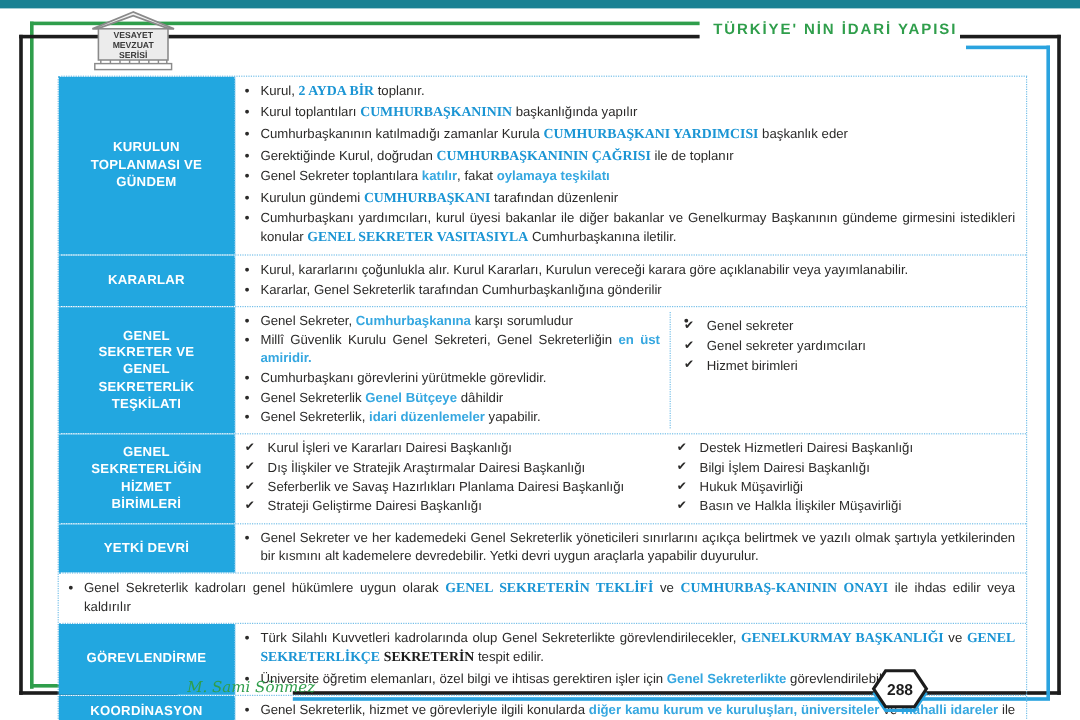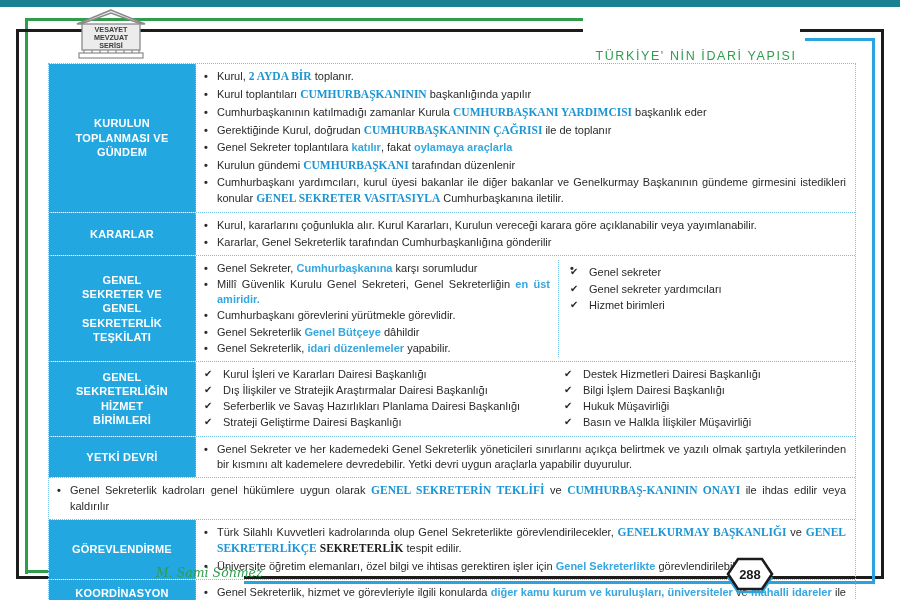--- a/index.html
+++ b/index.html
@@ -20,21 +20,21 @@
 
   
   .topbar{position:absolute;left:0;top:0;width:900px;height:7px;background:var(--topbar);}
   .line{position:absolute;}
   .lg{background:var(--green);}
   .lk{background:var(--frame-black);}
   .lb{background:var(--frame-blue);}
 
   .logo{position:absolute;left:73px;top:9px;width:76px;height:52px;}
   .page-title{position:absolute;left:586px;top:17px;width:220px;text-align:center;
-    color:var(--green);font-size:12.5px;letter-spacing:1.6px;font-weight:400;white-space:nowrap;margin-top:32px;}
+    color:var(--green);font-size:12.5px;letter-spacing:1.6px;font-weight:700;white-space:nowrap;}
   .author{position:absolute;left:156px;top:565px;width:100px;text-align:center;
     color:var(--green);font-family:"DejaVu Serif",serif;font-style:italic;font-size:12.5px;white-space:nowrap;}
   .badge{position:absolute;left:725px;top:556px;width:50px;height:40px;}
 
   
   #mgk-table{position:absolute;left:48px;top:63px;width:808px;
     border:1.5px dotted var(--dot);box-sizing:border-box;font-size:11px;line-height:1.38;}
   .row{display:flex;align-items:stretch;box-sizing:border-box;}
   .row + .row{border-top:1.5px dotted var(--dot);}
   .row-0{min-height:131px}.row-1{min-height:33px}.row-2{min-height:99px}.row-3{min-height:67px}
@@ -99,21 +99,21 @@
   <div class="page-title">TÜRKİYE' NİN İDARİ YAPISI</div>
 
   <div id="mgk-table">
       <div class="row row-0">
         <div class="hcell">KURULUN TOPLANMASI VE GÜNDEM</div>
         <div class="ccell">
           <div class="bullet"><span class="marker">•</span><span><span>Kurul, </span><span class="em-sb">2 AYDA BİR</span><span> toplanır.</span></span></div>
           <div class="bullet"><span class="marker">•</span><span><span>Kurul toplantıları </span><span class="em-sb">CUMHURBAŞKANININ</span><span> başkanlığında yapılır</span></span></div>
           <div class="bullet"><span class="marker">•</span><span><span>Cumhurbaşkanının katılmadığı zamanlar Kurula </span><span class="em-sb">CUMHURBAŞKANI YARDIMCISI</span><span> başkanlık eder</span></span></div>
           <div class="bullet"><span class="marker">•</span><span><span>Gerektiğinde Kurul, doğrudan </span><span class="em-sb">CUMHURBAŞKANININ ÇAĞRISI</span><span> ile de toplanır</span></span></div>
-          <div class="bullet"><span class="marker">•</span><span><span>Genel Sekreter toplantılara </span><span class="em-b">katılır</span><span>, fakat </span><span class="em-b">oylamaya araçlarla</span></span></div>
+          <div class="bullet"><span class="marker">•</span><span><span>Genel Sekreter toplantılara </span><span class="em-b">katılır</span><span>, fakat </span><span class="em-b">oylamaya teşkilatı</span></span></div>
           <div class="bullet"><span class="marker">•</span><span><span>Kurulun gündemi </span><span class="em-sb">CUMHURBAŞKANI</span><span> tarafından düzenlenir</span></span></div>
           <div class="bullet"><span class="marker">•</span><span><span>Cumhurbaşkanı yardımcıları, kurul üyesi bakanlar ile diğer bakanlar ve Genelkurmay Başkanının gündeme girmesini istedikleri konular </span><span class="em-sb">GENEL SEKRETER VASITASIYLA</span><span> Cumhurbaşkanına iletilir.</span></span></div>
         </div>
       </div>
       <div class="row row-1">
         <div class="hcell">KARARLAR</div>
         <div class="ccell">
           <div class="bullet"><span class="marker">•</span><span><span>Kurul, kararlarını çoğunlukla alır. Kurul Kararları, Kurulun vereceği karara göre açıklanabilir veya yayımlanabilir.</span></span></div>
           <div class="bullet"><span class="marker">•</span><span><span>Kararlar, Genel Sekreterlik tarafından Cumhurbaşkanlığına gönderilir</span></span></div>
         </div>
@@ -164,21 +164,21 @@
         </div>
       </div>
       <div class="row row-5">
         <div class="ccell">
           <div class="bullet"><span class="marker">•</span><span><span>Genel Sekreterlik kadroları genel hükümlere uygun olarak </span><span class="em-sb">GENEL SEKRETERİN TEKLİFİ</span><span> ve </span><span class="em-sb">CUMHURBAŞ-KANININ ONAYI</span><span> ile ihdas edilir veya kaldırılır</span></span></div>
         </div>
       </div>
       <div class="row row-6">
         <div class="hcell">GÖREVLENDİRME</div>
         <div class="ccell">
-          <div class="bullet"><span class="marker">•</span><span><span>Türk Silahlı Kuvvetleri kadrolarında olup Genel Sekreterlikte görevlendirilecekler, </span><span class="em-sb">GENELKURMAY BAŞKANLIĞI</span><span> ve </span><span class="em-sb">GENEL SEKRETERLİKÇE</span><span> </span><span class="em-kb">SEKRETERLİK</span><span> tespit edilir.</span></span></div>
+          <div class="bullet"><span class="marker">•</span><span><span>Türk Silahlı Kuvvetleri kadrolarında olup Genel Sekreterlikte görevlendirilecekler, </span><span class="em-sb">GENELKURMAY BAŞKANLIĞI</span><span> ve </span><span class="em-sb">GENEL SEKRETERLİKÇE</span><span> </span><span class="em-kb">SEKRETERİN</span><span> tespit edilir.</span></span></div>
           <div class="bullet"><span class="marker">•</span><span><span>Üniversite öğretim elemanları, özel bilgi ve ihtisas gerektiren işler için </span><span class="em-b">Genel Sekreterlikte</span><span> görevlendirilebilir.</span></span></div>
         </div>
       </div>
       <div class="row row-7">
         <div class="hcell">KOORDİNASYON VE İŞBİRLİĞİ</div>
         <div class="ccell">
           <div class="bullet"><span class="marker">•</span><span><span>Genel Sekreterlik, hizmet ve görevleriyle ilgili konularda </span><span class="em-b">diğer kamu kurum ve kuruluşları, üniversiteler</span><span> ve </span><span class="em-b">mahalli idareler</span><span> ile gerekli işbirliği ve koordinasyonu sağlamakla görevlidir.</span></span></div>
         </div>
       </div>
     </div>

